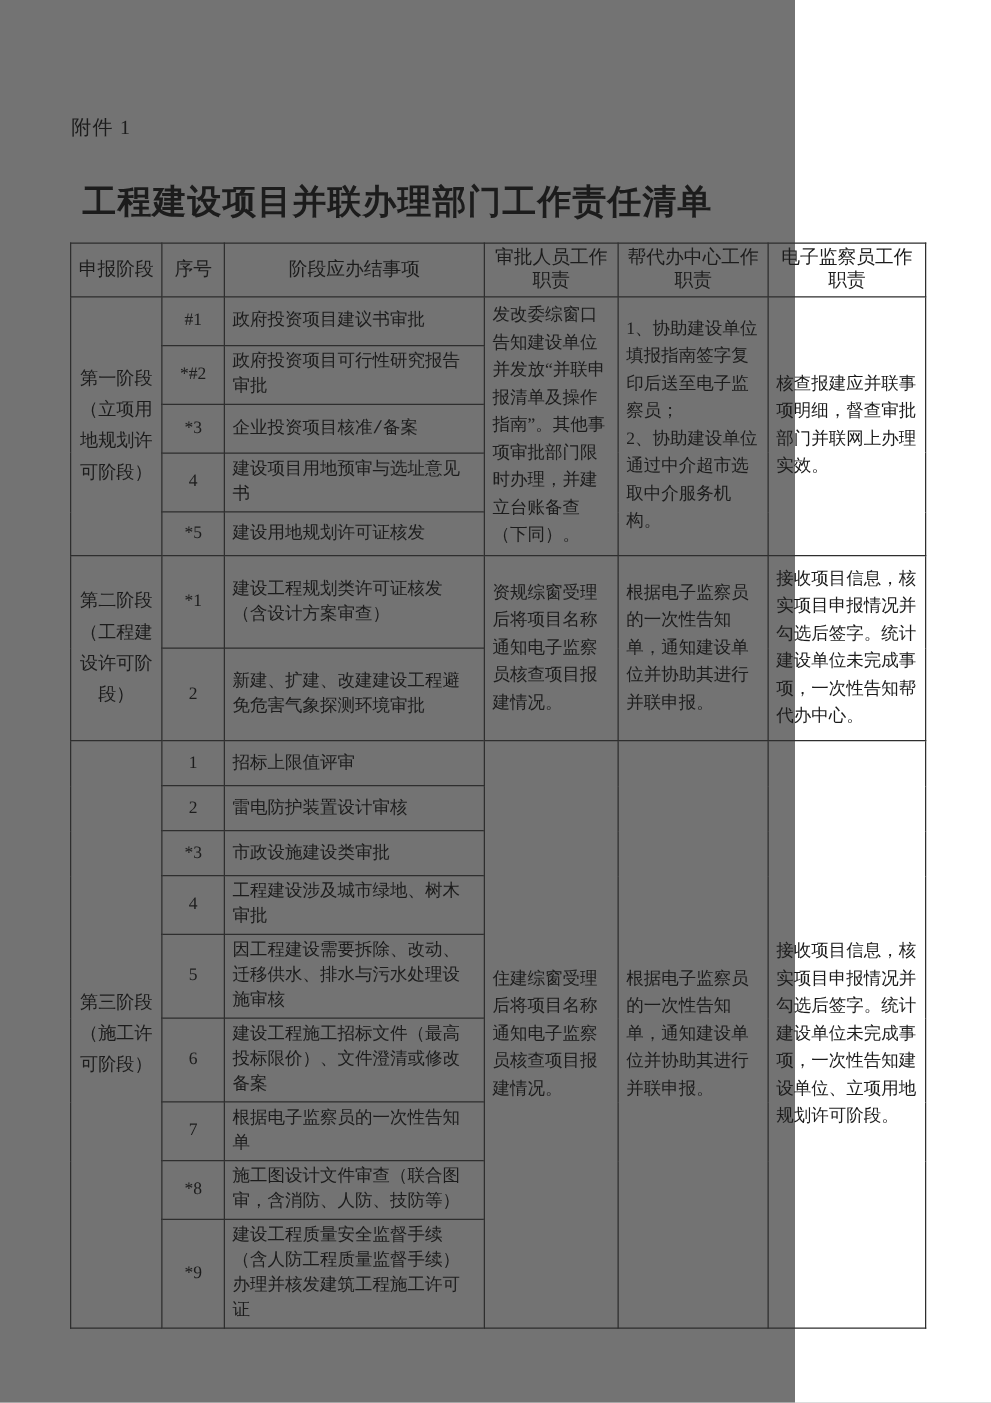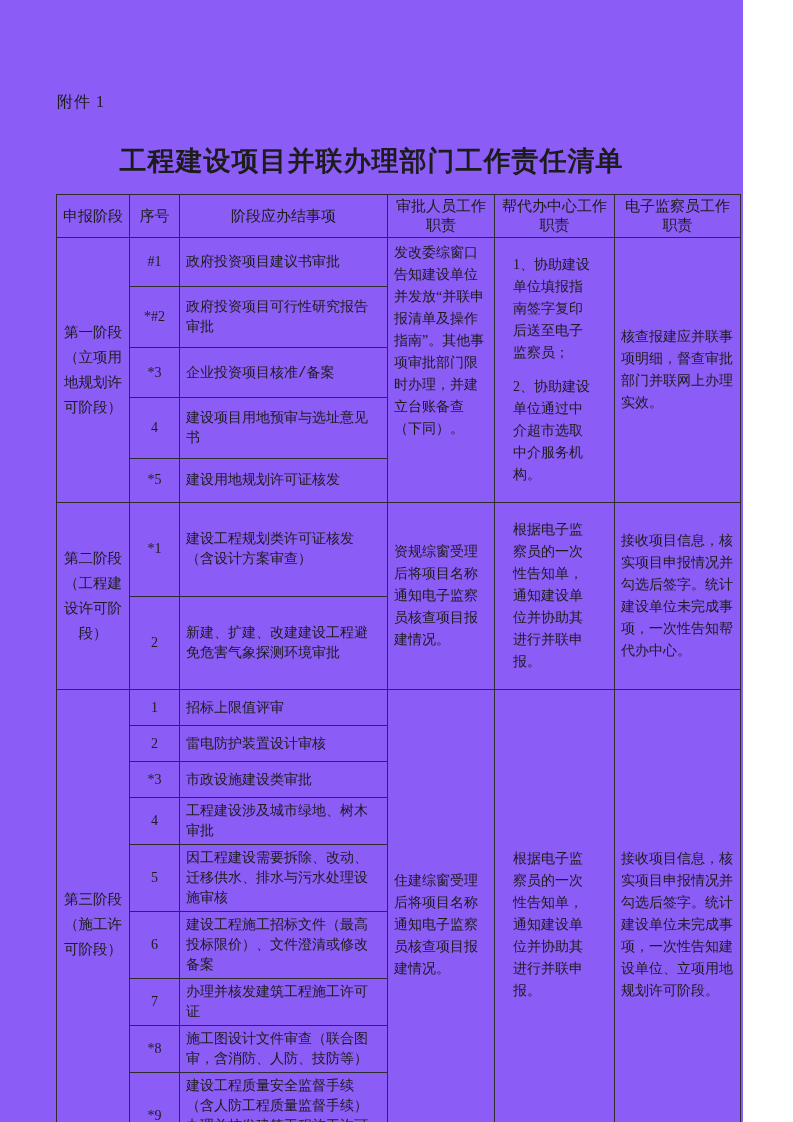--- a/index.html
+++ b/index.html
@@ -10,23 +10,23 @@
   body {
     width: 793px;
     height: 1122px;
     position: relative;
     font-family: "Liberation Serif", "DejaVu Serif", serif;
     color: #1c1c1c;
     overflow: hidden;
   }
   .page {
     position: relative;
-    width: 743px;
+    width: 636px;
     height: 1122px;
-    background: #8b5cf6;
+    background: #737373;
   }
   .attachment-label {
     position: absolute;
     left: 57px;
     top: 92px;
     font-size: 16px;
     letter-spacing: 1px;
   }
   .doc-title {
     position: absolute;
@@ -80,21 +80,21 @@
     line-height: 20px;
     font-family: Liberation Mono, monospace;
   }
   td.duty-cell {
     text-align: left;
     padding: 4px 6px;
     font-size: 14px;
     line-height: 22px;
     vertical-align: middle;
   }
-  td.duty-cell div { margin: 12px; }
+  td.duty-cell div { margin: 0; }
 </style>
 </head>
 <body>
 
 <div class="page">
 
   <div class="attachment-label">附件 1</div>
 
   <div class="doc-title">工程建设项目并联办理部门工作责任清单</div>
 
@@ -187,21 +187,21 @@
       <tr style="height:46px">
         <td class="seq-cell">5</td>
         <td class="item-cell">因工程建设需要拆除、改动、迁移供水、排水与污水处理设施审核</td>
       </tr>
       <tr style="height:46px">
         <td class="seq-cell">6</td>
         <td class="item-cell">建设工程施工招标文件（最高投标限价）、文件澄清或修改备案</td>
       </tr>
       <tr style="height:36px">
         <td class="seq-cell">7</td>
-        <td class="item-cell">办理并核发建筑工程施工许可证</td>
+        <td class="item-cell">根据电子监察员的一次性告知单</td>
       </tr>
       <tr style="height:46px">
         <td class="seq-cell">*8</td>
         <td class="item-cell">施工图设计文件审查（联合图审，含消防、人防、技防等）</td>
       </tr>
       <tr style="height:58px">
         <td class="seq-cell">*9</td>
         <td class="item-cell">建设工程质量安全监督手续（含人防工程质量监督手续）办理并核发建筑工程施工许可证</td>
       </tr>
     </tbody>

